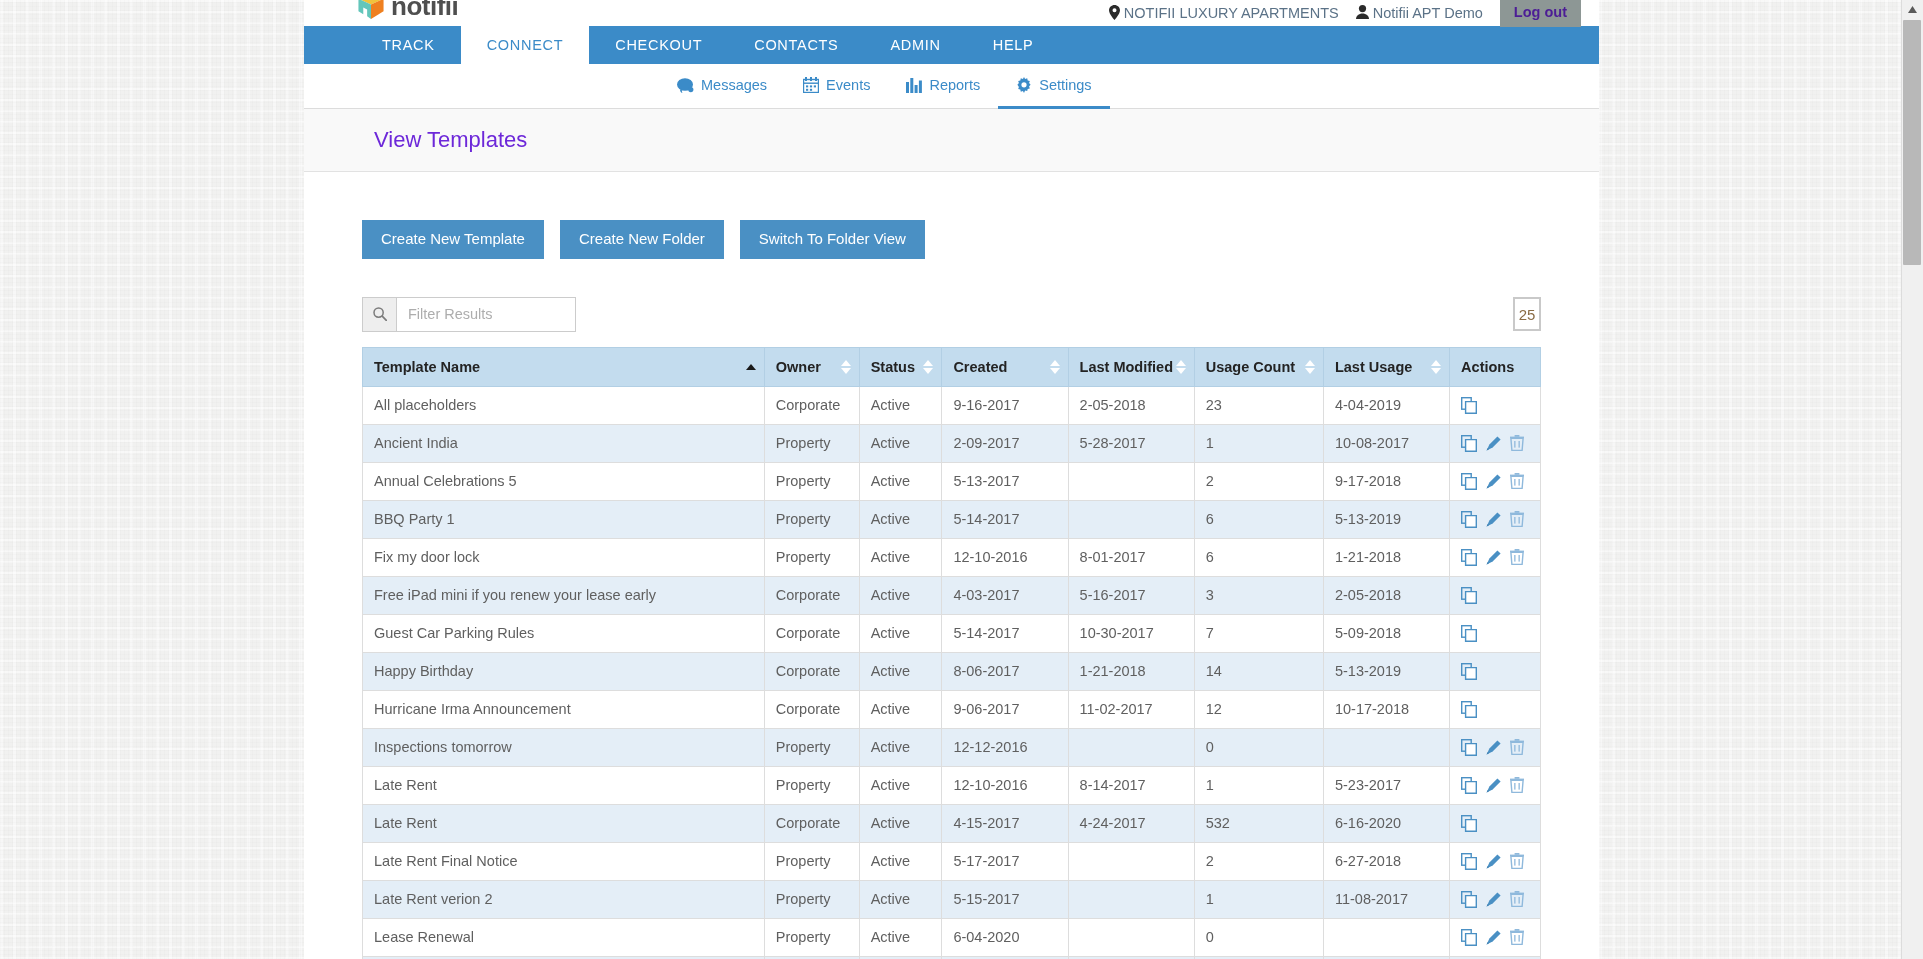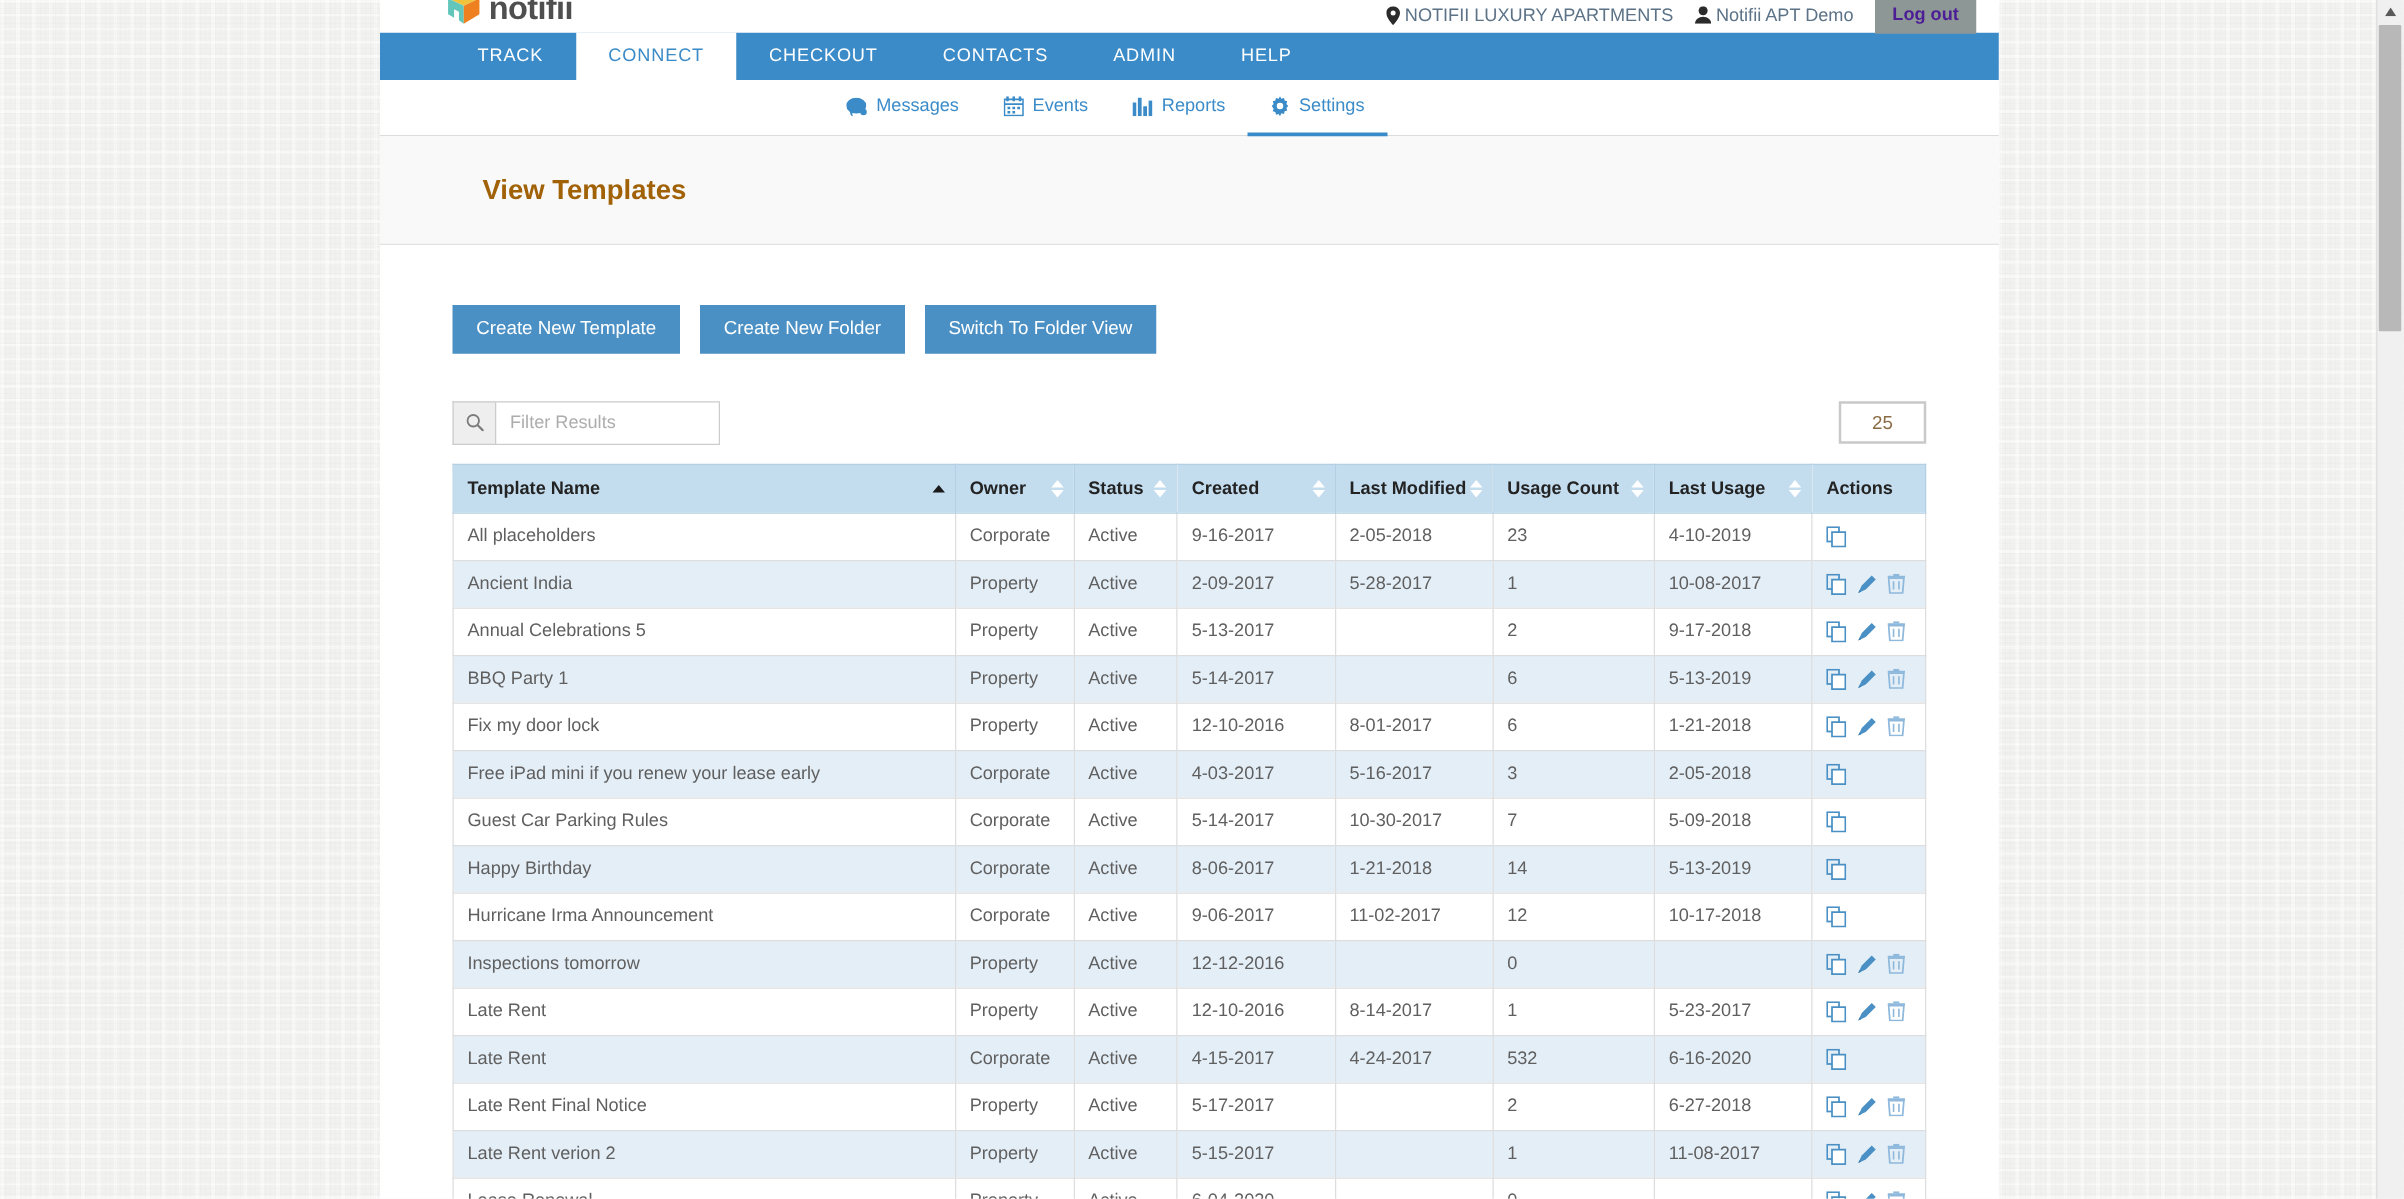--- a/index.html
+++ b/index.html
@@ -129,23 +129,23 @@
   .subnav-item svg { display:block; }
 
   
   .page-header {
     background: #f9f9f9;
     border-bottom: 1px solid #e2e2e2;
     padding: 18px 0 18px 70px;
   }
   .page-title {
     font-size: 22px;
-    color: #a16207;
-    font-weight: bold;
-    margin: 12px;
+    color: #6d28d9;
+    font-weight: normal;
+    margin: 0;
   }
 
   
   .actions-row {
     padding: 48px 0 0 58px;
     display: flex;
     gap: 16px;
   }
   .btn-primary {
     background: #4a90c4;
@@ -180,21 +180,21 @@
     height: 35px;
     border: 1px solid #cccccc;
     padding: 0 11px;
     font-size: 14.5px;
     color: #555;
     font-family: "Liberation Sans", sans-serif;
     outline: none;
   }
   .filter-input::placeholder { color: #adadad; }
   .pagesize-input {
-    width: 70px;
+    width: 28px;
     height: 34px;
     border: 2px solid #c9c9c9;
     text-align: center;
     font-size: 15px;
     color: #8a6c45;
     font-family: "Liberation Sans", sans-serif;
     outline: none;
     background: #fff;
   }
 
@@ -458,21 +458,21 @@
         </tr>
       </thead>
       <tbody id="tbody">
           <tr>
             <td class="c-name">All placeholders</td>
             <td class="c-owner">Corporate</td>
             <td class="c-status">Active</td>
             <td class="c-created">9-16-2017</td>
             <td class="c-mod">2-05-2018</td>
             <td class="c-usage">23</td>
-            <td class="c-lastuse">4-10-2019</td>
+            <td class="c-lastuse">4-04-2019</td>
             <td class="c-actions col-actions">
               <div class="act-wrap">
                 <span class="act-icon"><svg width="16" height="17" viewBox="0 0 16 17">
                     <rect x="0.7" y="0.7" width="9.5" height="11.5" fill="none" stroke="#4a90c4" stroke-width="1.4"></rect>
                     <path d="M4.6 4.6h10.7v11.7H4.6z" fill="#ffffff" stroke="#4a90c4" stroke-width="1.4"></path>
                   </svg></span>
               </div>
             </td>
           </tr>
           <tr>

